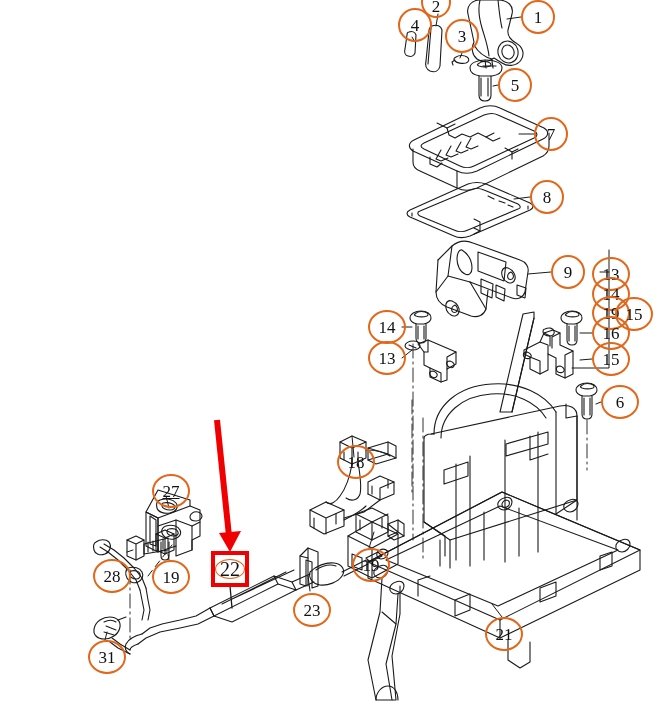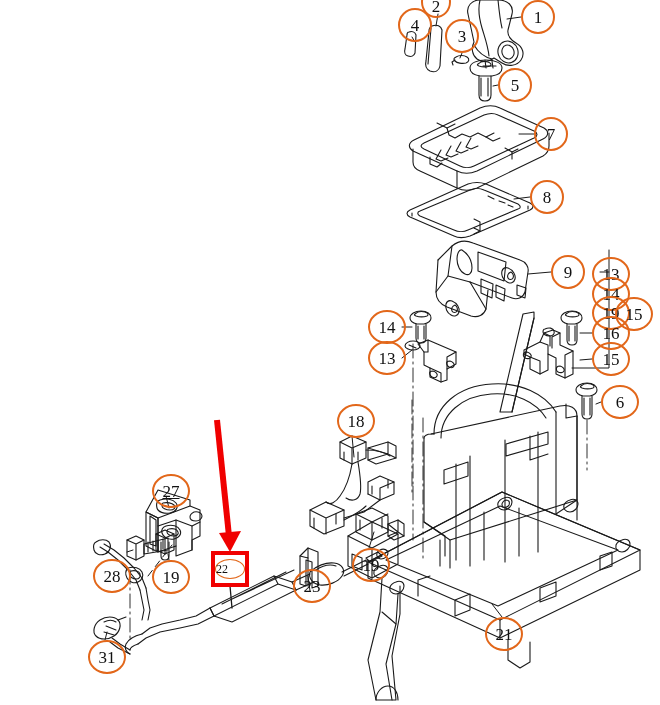--- a/index.html
+++ b/index.html
@@ -35,23 +35,23 @@
     border:4px solid #F00000;
     background:#ffffff;
     box-sizing:border-box;
     display:flex;align-items:center;justify-content:center;
   }
   .callout-hl .inner{
     width:30px;height:20px;
     border:1.5px solid #E2671A;
     border-radius:50%;
     box-sizing:border-box;
-    display:flex;align-items:center;justify-content:flex-start;
+    display:flex;align-items:center;justify-content:center;
     font-family:"Liberation Serif", serif;
-    font-size:12px;color:#111111;line-height:1;
+    font-size:20px;color:#111111;line-height:1;
   }
 </style>
 </head>
 <body>
 
 <div id="diagram-root">
 
   <svg id="art-layer" width="660" height="705" viewBox="0 0 660 705" xmlns="http://www.w3.org/2000/svg">
     <g fill="none" stroke="#1a1a1a" stroke-width="1.1" stroke-linejoin="round" stroke-linecap="round">
 
@@ -512,33 +512,33 @@
     </div>
 
     <div class="callout wide" style="left:368px;top:341px;">
       <span>13</span>
     </div>
 
     <div class="callout wide" style="left:601px;top:385px;">
       <span>6</span>
     </div>
 
-    <div class="callout wide" style="left:337px;top:404px;">
+    <div class="callout wide" style="left:337px;top:445px;">
       <span>18</span>
     </div>
 
     <div class="callout wide" style="left:352px;top:548px;">
       <span>19</span>
     </div>
 
     <div class="callout wide" style="left:485px;top:617px;">
       <span>21</span>
     </div>
 
-    <div class="callout wide" style="left:293px;top:569px;">
+    <div class="callout wide" style="left:293px;top:593px;">
       <span>23</span>
     </div>
 
     <div class="callout wide" style="left:152px;top:474px;text-decoration:underline;">
       <span>27</span>
     </div>
 
     <div class="callout wide" style="left:93px;top:559px;">
       <span>28</span>
     </div>

